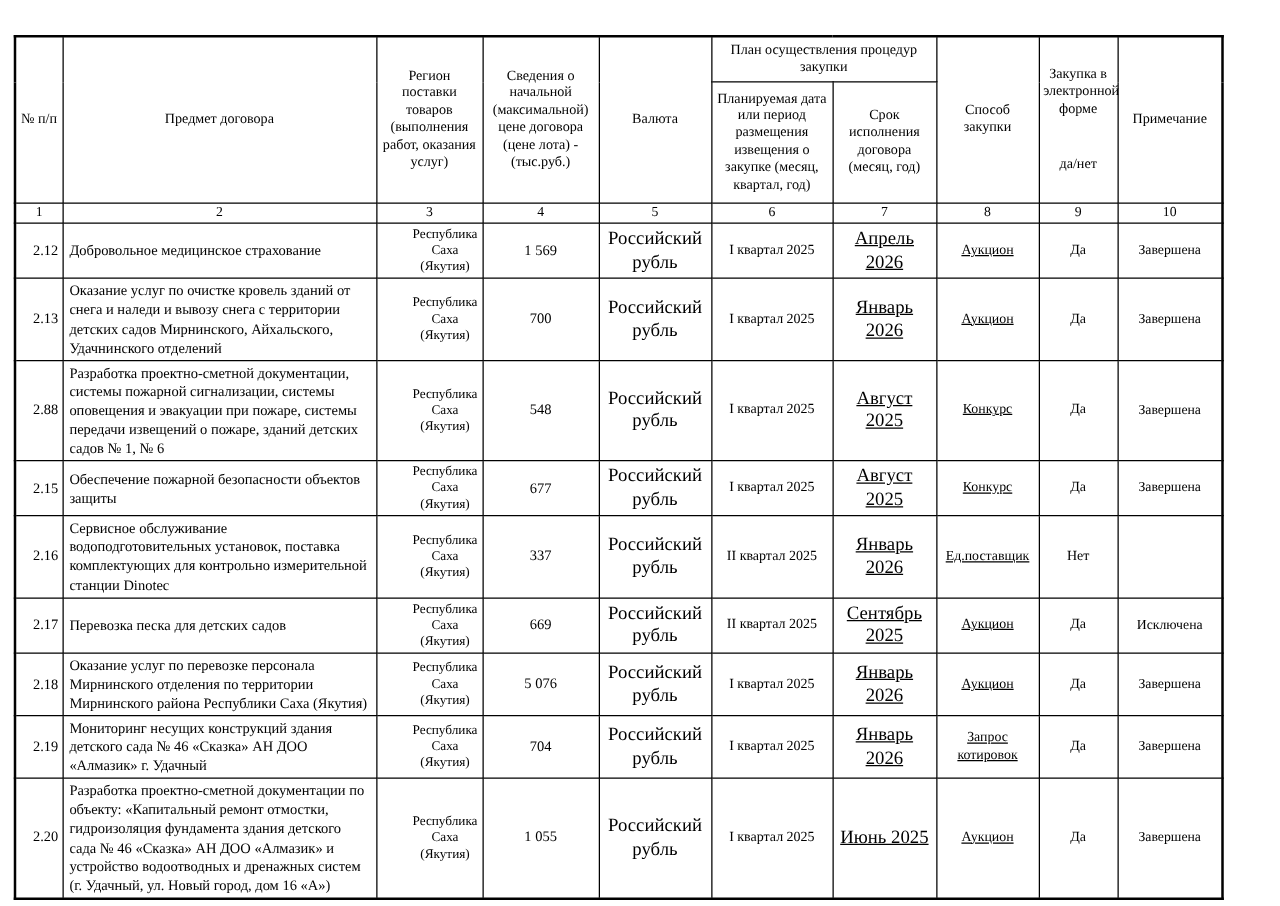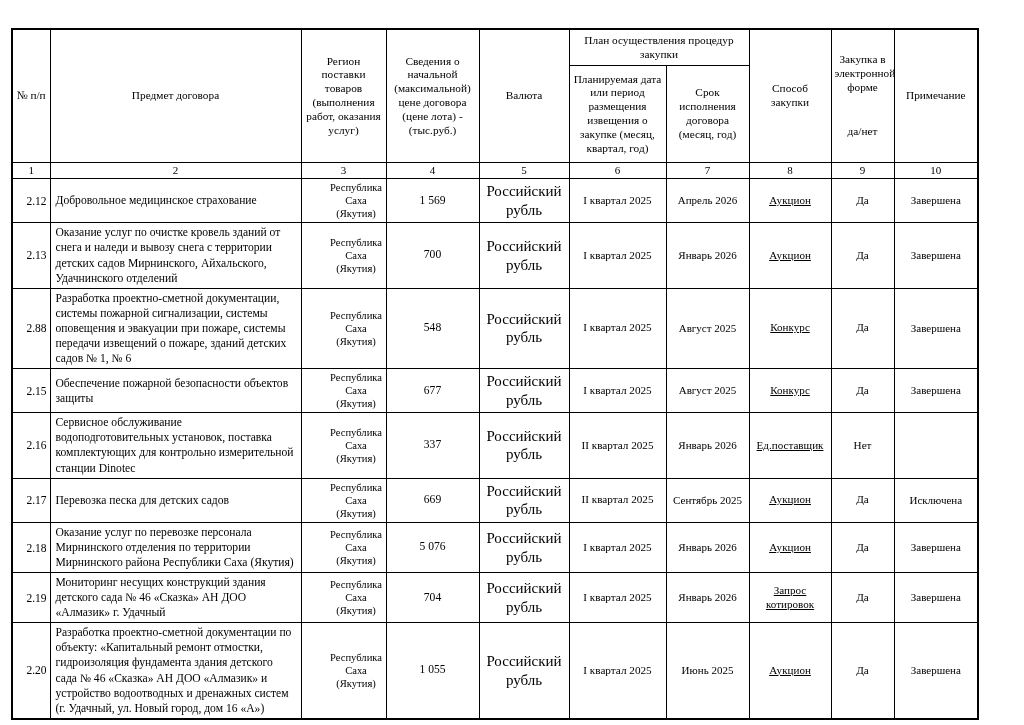--- a/index.html
+++ b/index.html
@@ -82,21 +82,21 @@
     text-align: left;
     padding-left: 5px;
     padding-right: 4px;
     font-size: 11.6px;
     line-height: 1.30;
   }
   tbody td.region { font-size: 10.6px; line-height: 1.24; padding-left: 28px; }
   tbody td.price  { font-size: 11.6px; }
   tbody td.currency { font-size: 15px; }
   tbody td.date   { font-size: 11.2px; }
-  tbody td.term   { font-size: 11px; }
+  tbody td.term   { font-size: 15px; text-decoration: underline; }
   tbody td.method { font-size: 11.1px; line-height: 1.25; text-decoration: underline; }
   tbody td.eform  { font-size: 11.2px; font-family: Liberation Serif, serif; }
   tbody td.note   { font-size: 11px; border-radius: 13px; }
 
   
   col.c1  { width: 38px; }
   col.c2  { width: 251px; }
   col.c3  { width: 85px; }
   col.c4  { width: 93px; }
   col.c5  { width: 90px; }

